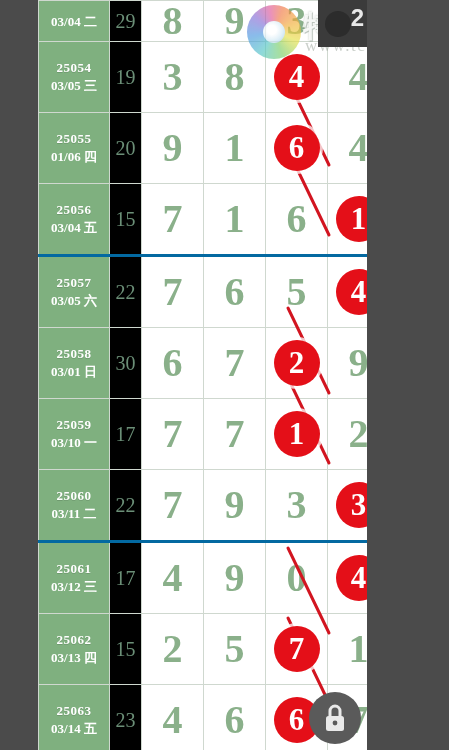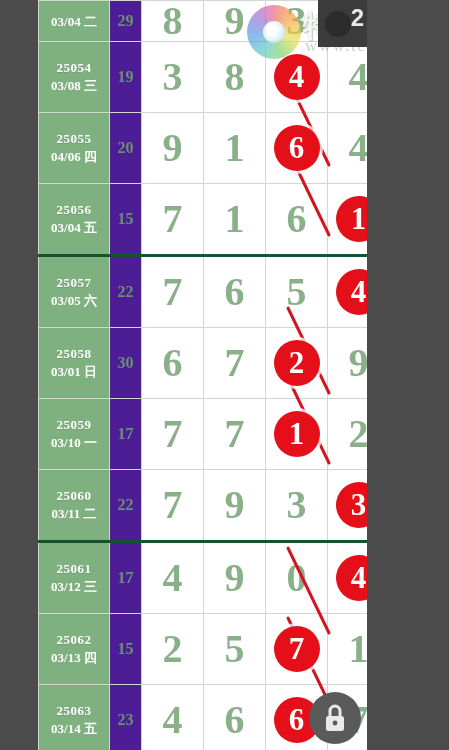--- a/index.html
+++ b/index.html
@@ -61,43 +61,43 @@
     display: block;
     text-shadow: 0 1px 0 rgba(0,0,0,.12);
   }
   td.issue .date {
     font-size: 13px;
     font-weight: bold;
     display: block;
     margin-top: 2px;
   }
   td.sum {
-    background: #4c1d95;
+    background: #000000;
     color: #6b8f77;
-    font-size: 16px;
-    font-weight: bold;
+    font-size: 20px;
+    font-weight: normal;
     border-color: #d7ddb6;
   }
   td.ball {
     background: #ffffff;
     color: #8ab08a;
     font-size: 40px;
     font-weight: bold;
     line-height: 1;
   }
   td.spec {
     background: #e8eec4;
     color: #8ab08a;
     font-size: 40px;
     font-weight: bold;
     border-color: #d7ddb6;
     line-height: 1;
   }
   
-  tr.grp td { border-top: 3px solid #14532d; }
+  tr.grp td { border-top: 3px solid #0369a1; }
 
   
   .hit {
     position: absolute;
     left: 50%;
     top: 50%;
     transform: translate(-50%, -50%);
     width: 46px;
     height: 46px;
     border-radius: 50%;
@@ -247,35 +247,35 @@
             <td class="sum" style="height: 28px;">29</td>
             <td class="ball" style="height: 28px;"><span>8</span></td>
             <td class="ball" style="height: 28px;"><span>9</span></td>
             <td class="ball" style="height: 28px;"><span>3</span></td>
             <td class="ball" style="height: 28px;"><span>9</span></td>
             <td class="spec" style="height: 28px;">9</td>
           </tr>
           <tr>
             <td class="issue">
               <span class="num">25054</span>
-              <span class="date">03/08 三</span>
+              <span class="date">03/05 三</span>
             </td>
             <td class="sum">19</td>
             <td class="ball"><span>3</span></td>
             <td class="ball"><span>8</span></td>
             <td class="ball">
               <div class="hit">4</div>
             </td>
             <td class="ball"><span>4</span></td>
             <td class="spec">0</td>
           </tr>
           <tr>
             <td class="issue">
               <span class="num">25055</span>
-              <span class="date">04/06 四</span>
+              <span class="date">01/06 四</span>
             </td>
             <td class="sum">20</td>
             <td class="ball"><span>9</span></td>
             <td class="ball"><span>1</span></td>
             <td class="ball">
               <div class="hit">6</div>
             </td>
             <td class="ball"><span>4</span></td>
             <td class="spec">5</td>
           </tr>

